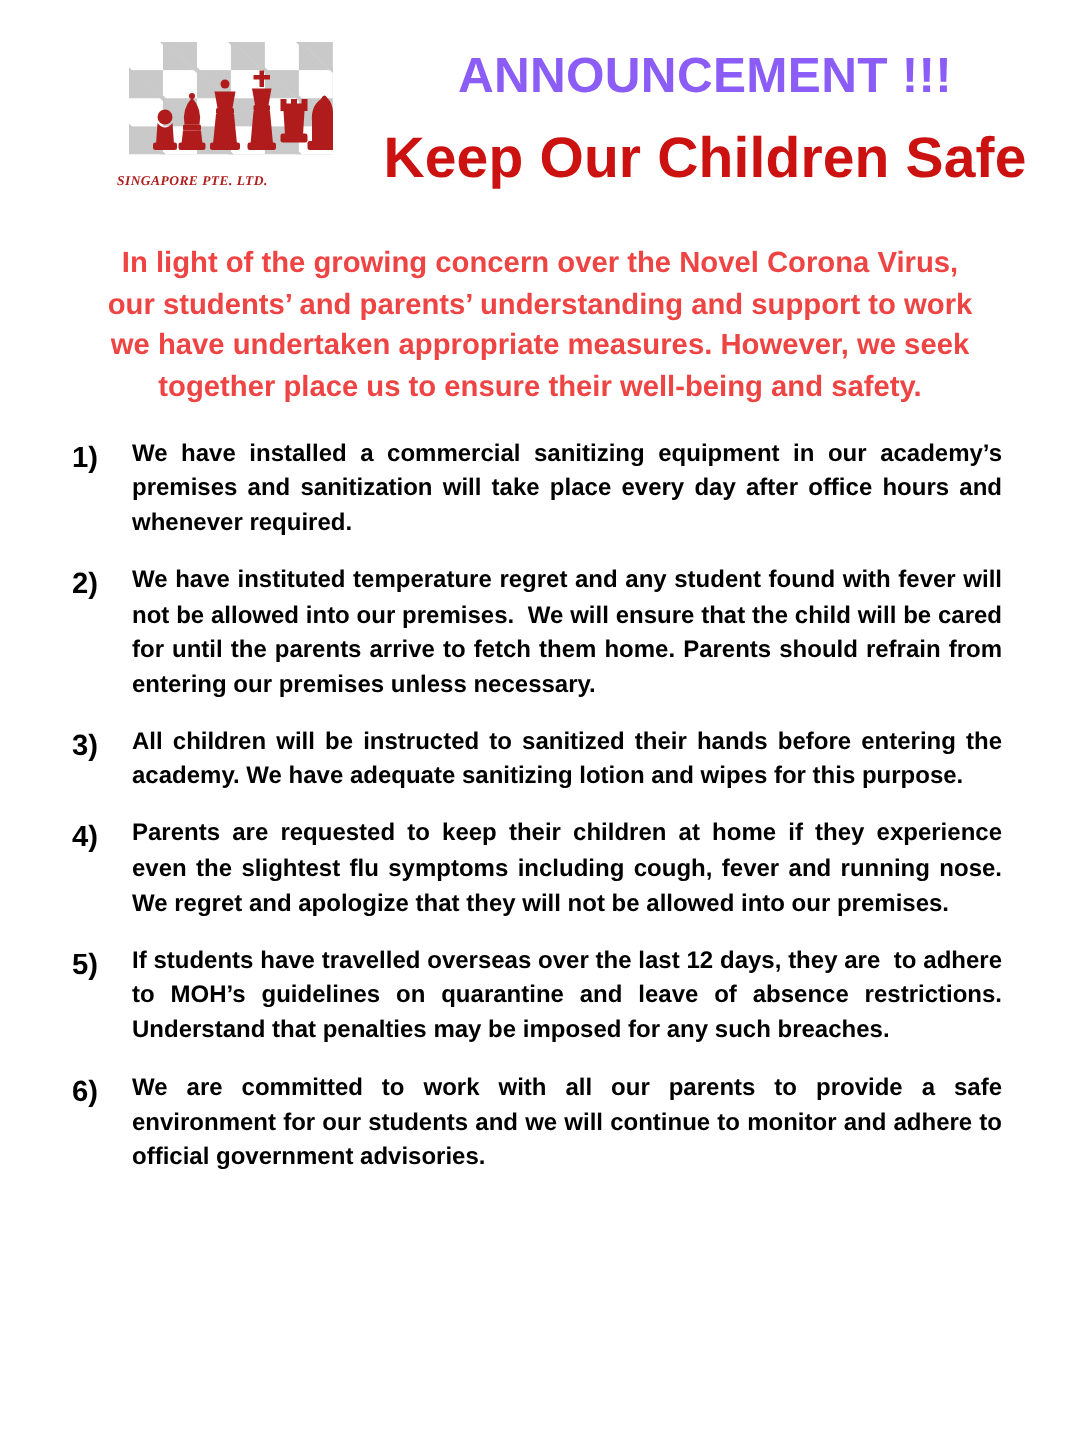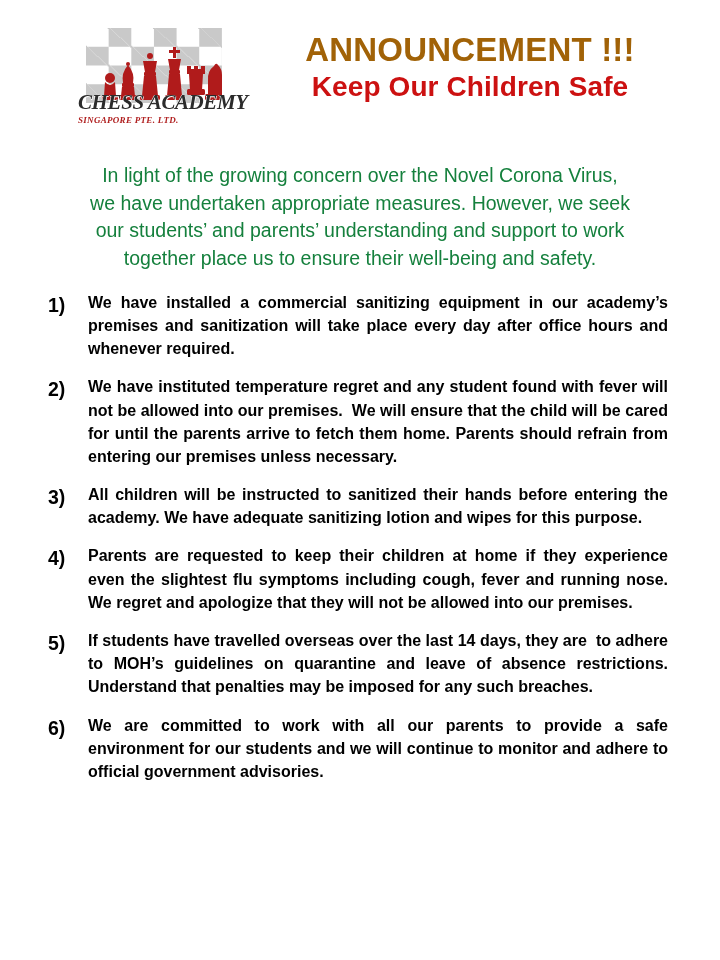--- a/index.html
+++ b/index.html
@@ -89,39 +89,39 @@
 
   
   .titles {
     flex: 1 1 auto;
     padding-top: 10px;
     text-align: center;
   }
   .title-main {
     font-size: 33px;
     font-weight: bold;
-    color: #a16207;
+    color: #8b5cf6;
     line-height: 1.12;
     letter-spacing: 0.2px;
   }
   .title-sub {
-    font-size: 28px;
+    font-size: 38px;
     font-weight: bold;
     color: #CC1111;
     line-height: 1.15;
     letter-spacing: 0.1px;
-    margin-top: 2px;
+    margin-top: 16px;
   }
 
   
   .intro {
     margin: 22px 40px 0 40px;
     text-align: center;
-    color: #15803d;
-    font-weight: normal;
+    color: #ef4444;
+    font-weight: bold;
     font-size: 19.5px;
     line-height: 1.42;
   }
   .intro-line { display: block; }
 
   
   .list {
     margin: 18px 0 0 0;
     padding: 0 52px 0 48px;
   }
@@ -198,35 +198,34 @@
             <rect x="0" y="23" width="18" height="6" rx="1.5"></rect>
           </g>
 
           <g transform="translate(118,33)">
             <path d="M4 34 L4 20 Q3 10 10 5 Q12 1 14 4 Q18 8 18 14 L18 34 Z"></path>
             <rect x="1" y="33" width="20" height="6" rx="1.5"></rect>
           </g>
         </g>
       </svg>
 
-      <div class="logo-word">CHESS ACADEMY</div>
       <div class="logo-sub">SINGAPORE PTE. LTD.</div>
     </div>
 
     <div class="titles">
       <div class="title-main">ANNOUNCEMENT !!!</div>
       <div class="title-sub">Keep Our Children Safe</div>
     </div>
 
   </div>
 
   <div class="intro">
     <span class="intro-line">In light of the growing concern over the Novel Corona Virus,</span>
+    <span class="intro-line">our students’ and parents’ understanding and support to work</span>
     <span class="intro-line">we have undertaken appropriate measures. However, we seek</span>
-    <span class="intro-line">our students’ and parents’ understanding and support to work</span>
     <span class="intro-line">together place us to ensure their well-being and safety.</span>
   </div>
 
   <div class="list">
 
     <div class="item">
       <div class="item-num">1)</div>
       <div class="item-text">We have installed a commercial sanitizing equipment in our academy’s premises and sanitization will take place every day after office hours and whenever required.</div>
     </div>
 
@@ -240,21 +239,21 @@
       <div class="item-text">All children will be instructed to sanitized their hands before entering the academy. We have adequate sanitizing lotion and wipes for this purpose.</div>
     </div>
 
     <div class="item">
       <div class="item-num">4)</div>
       <div class="item-text">Parents are requested to keep their children at home if they experience even the slightest flu symptoms including cough, fever and running nose. We regret and apologize that they will not be allowed into our premises.</div>
     </div>
 
     <div class="item">
       <div class="item-num">5)</div>
-      <div class="item-text">If students have travelled overseas over the last 14 days, they are  to adhere to MOH’s guidelines on quarantine and leave of absence restrictions. Understand that penalties may be imposed for any such breaches.</div>
+      <div class="item-text">If students have travelled overseas over the last 12 days, they are  to adhere to MOH’s guidelines on quarantine and leave of absence restrictions. Understand that penalties may be imposed for any such breaches.</div>
     </div>
 
     <div class="item">
       <div class="item-num">6)</div>
       <div class="item-text">We are committed to work with all our parents to provide a safe environment for our students and we will continue to monitor and adhere to official government advisories.</div>
     </div>
 
   </div>
 
 </div>

